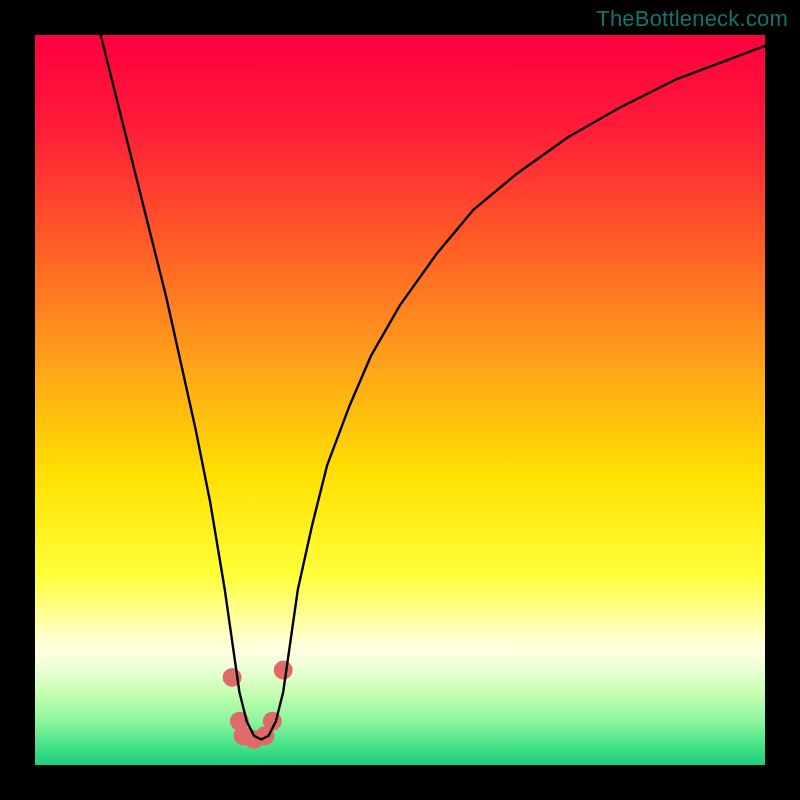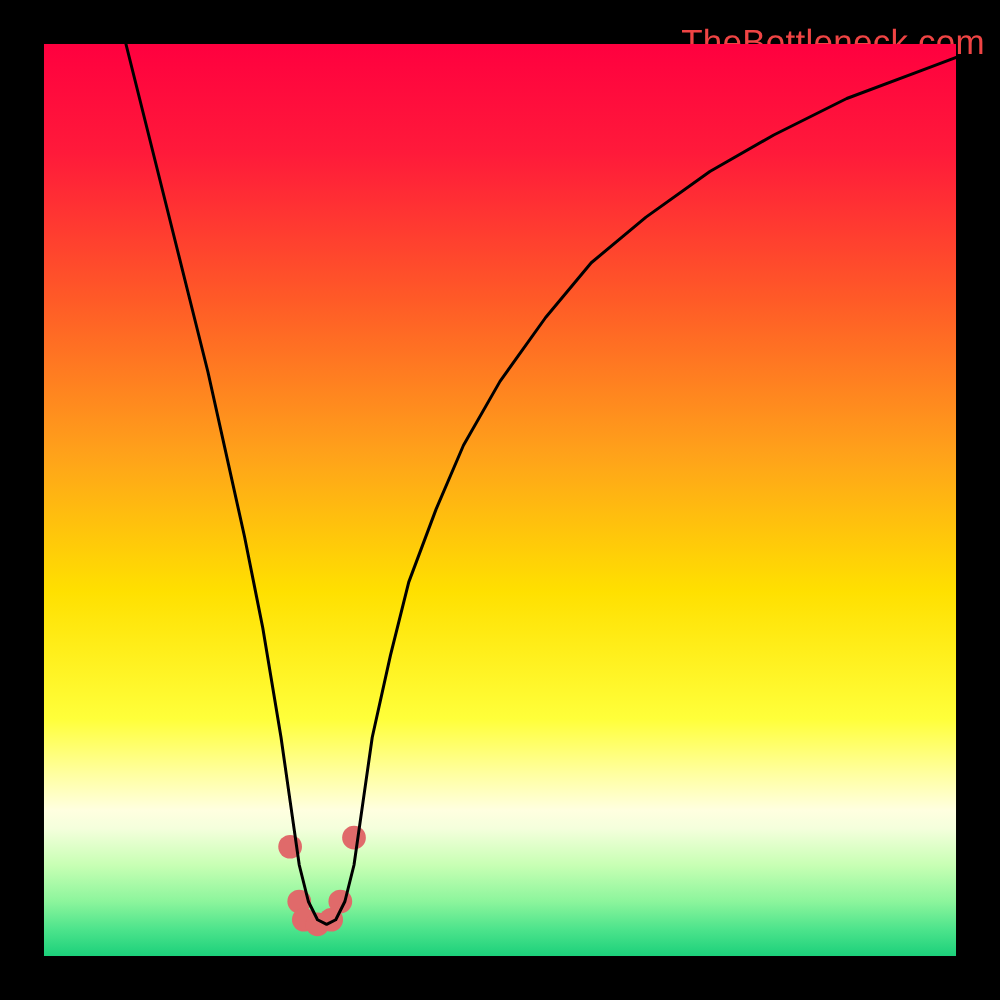--- a/index.html
+++ b/index.html
@@ -24,25 +24,24 @@
     left: 35px;
     top: 35px;
     width: 730px;
     height: 730px;
     overflow: hidden;
   }
   .watermark {
     position: absolute;
     top: 6px;
     right: 12px;
-    color: #ef4444;
-    font-size: 28px;
+    color: #0f766e;
+    font-size: 22px;
     font-weight: 400;
     letter-spacing: 0.2px;
-    margin-top: 12px;
   }
   svg {
     display: block;
   }
 </style>
 </head>
 <body>
 
 <div class="frame">
   <div class="watermark">TheBottleneck.com</div>

